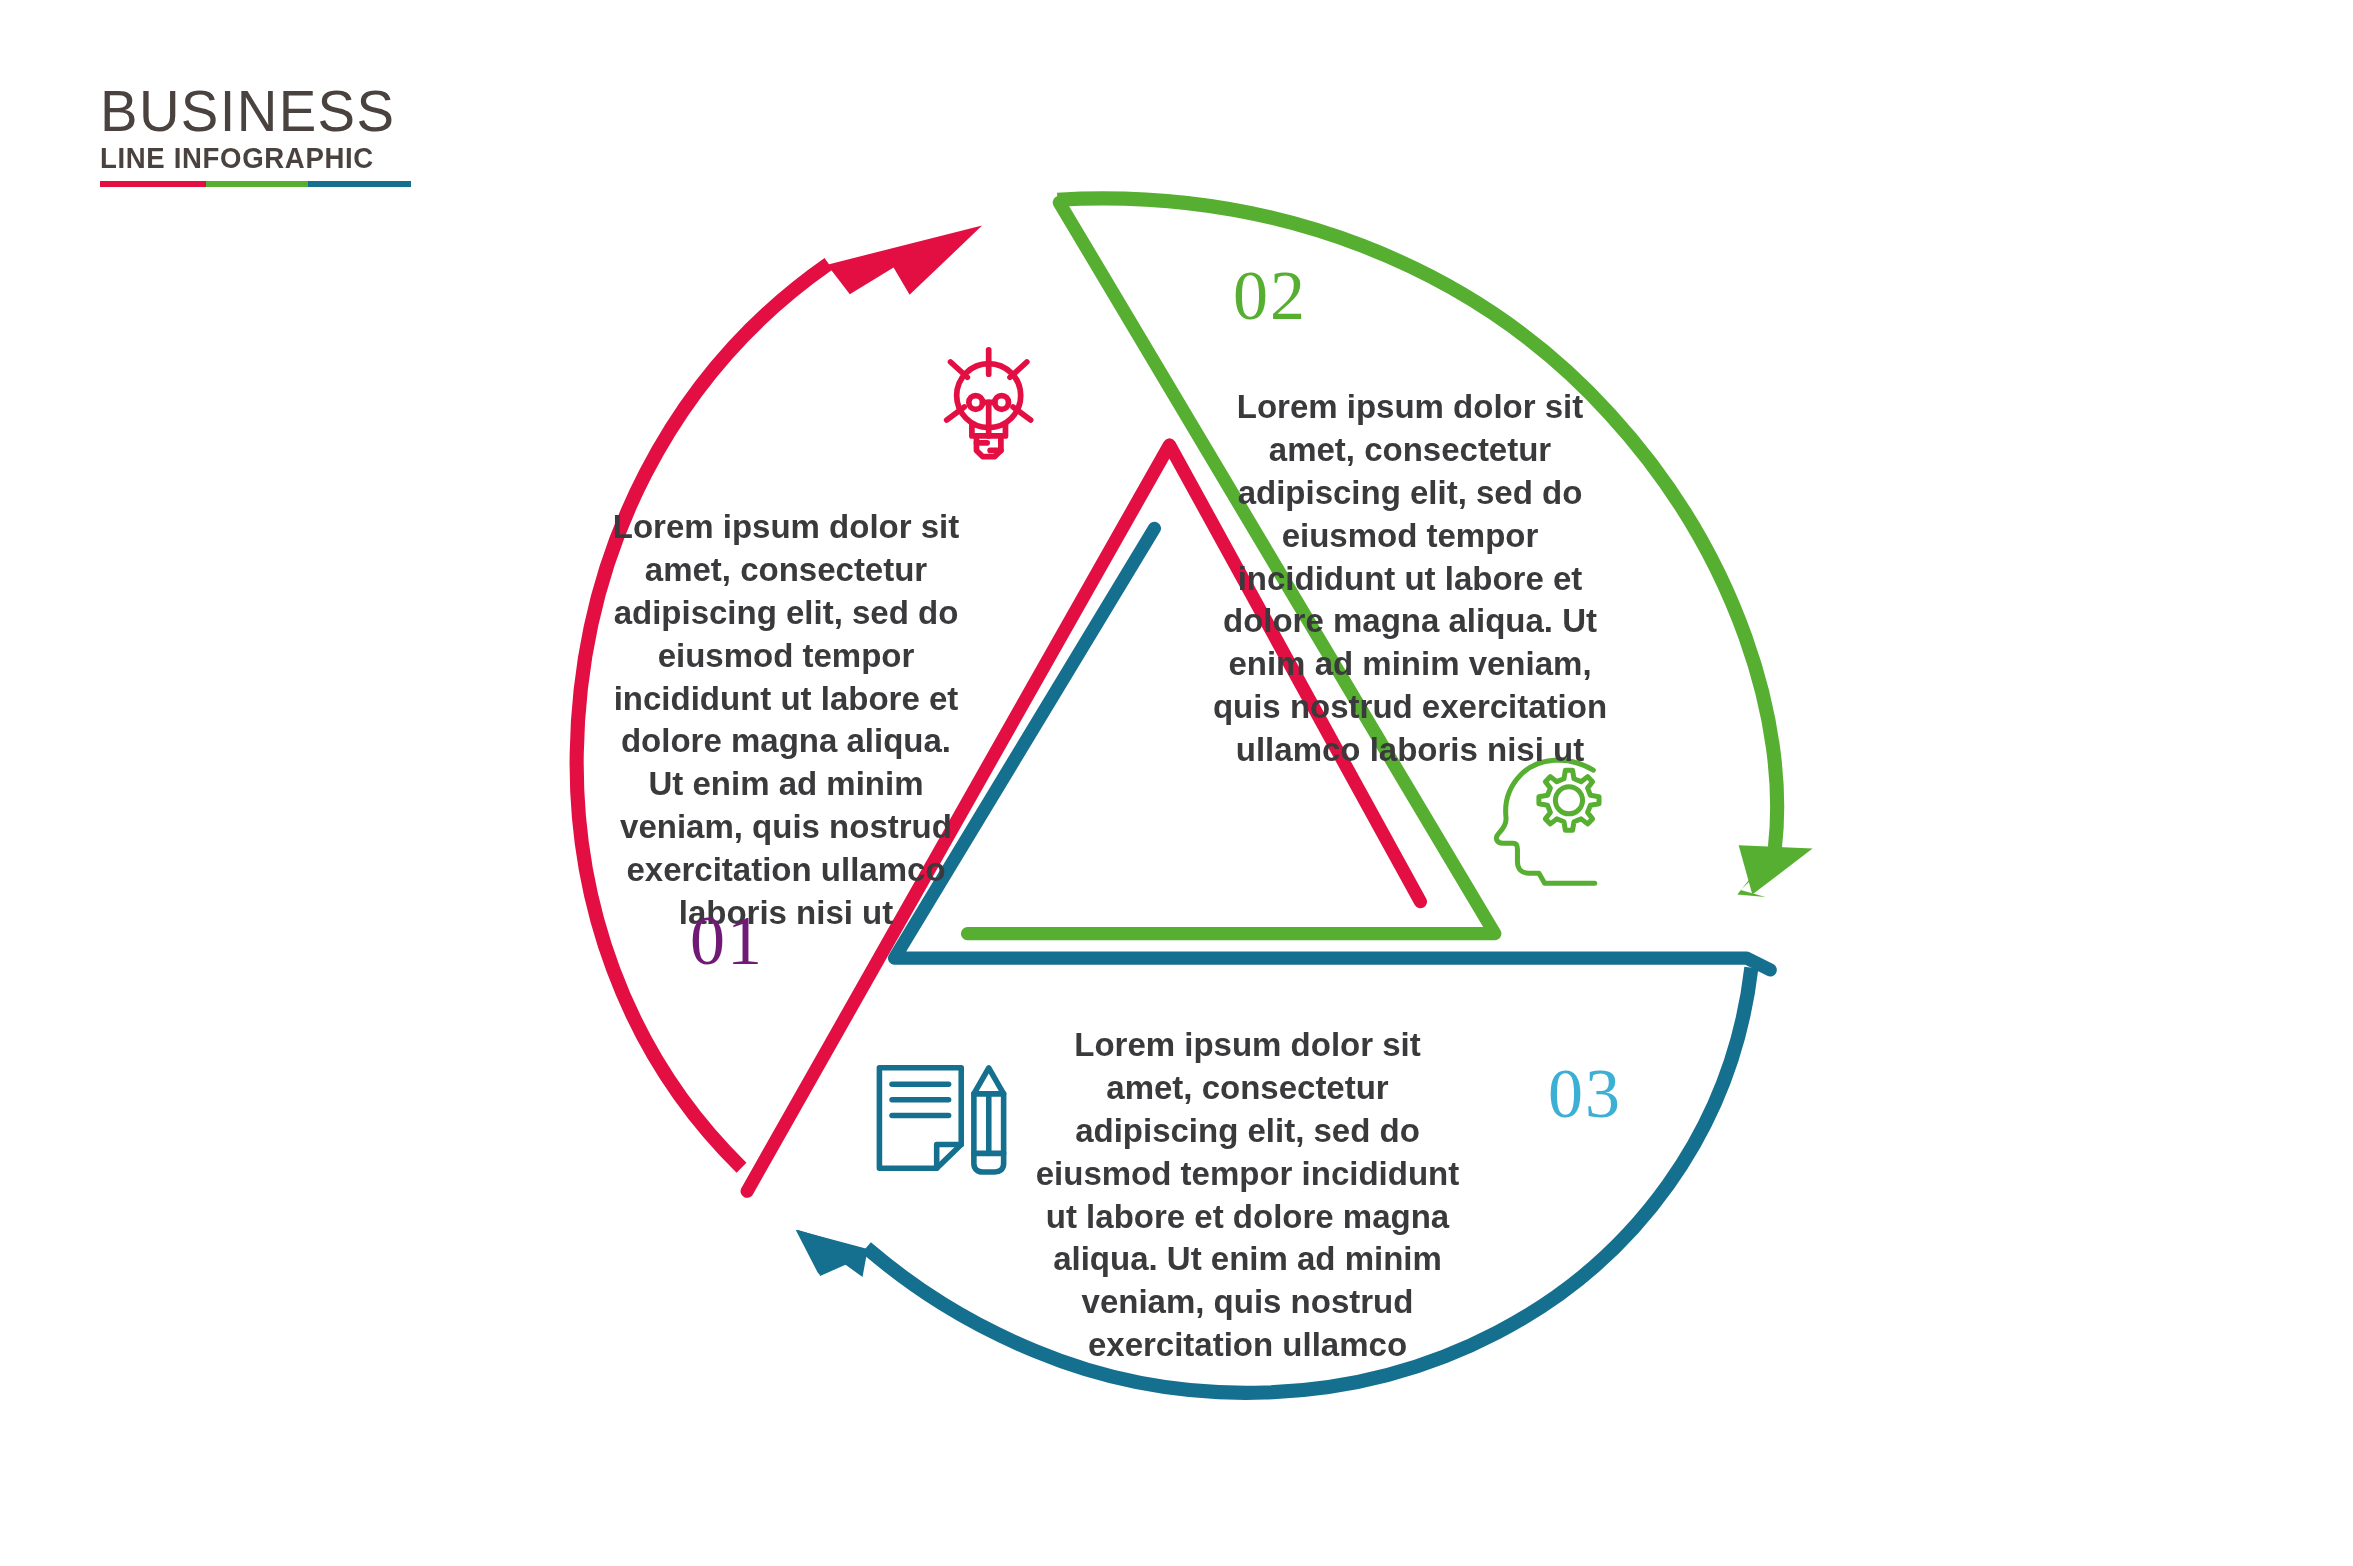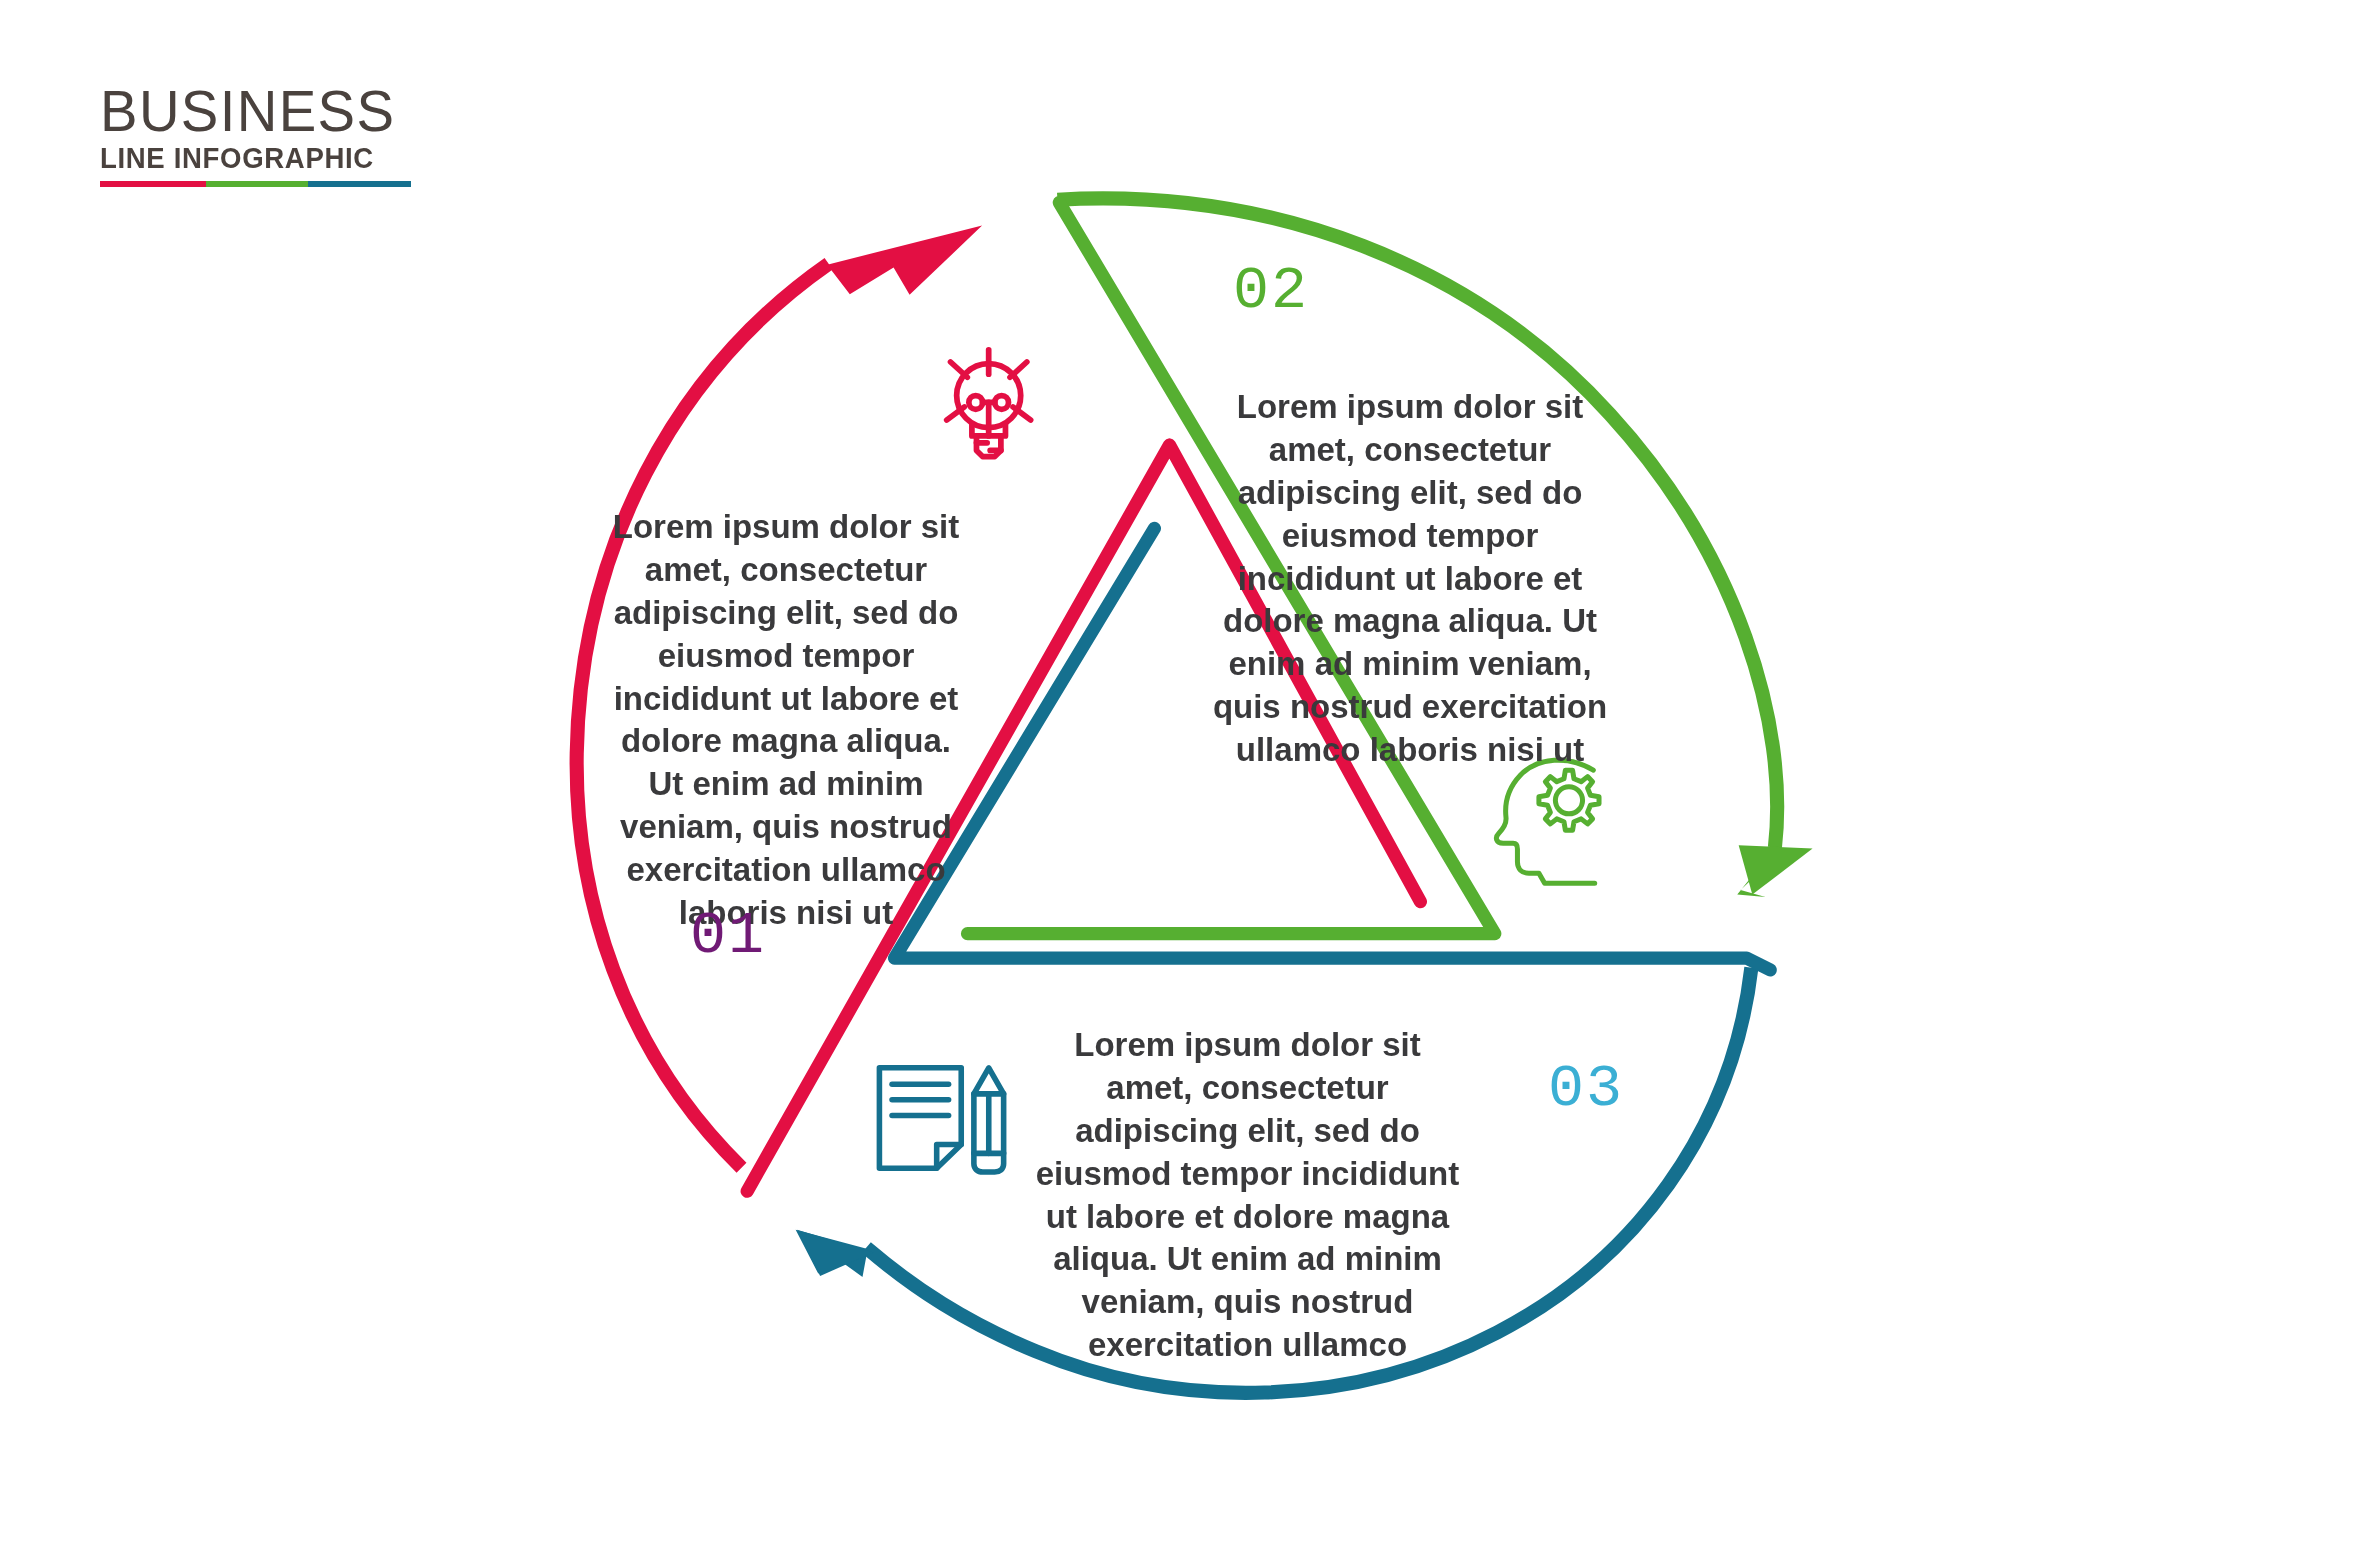--- a/index.html
+++ b/index.html
@@ -96,23 +96,23 @@
     top: 1024px;
     width: 433px;
     text-align: center;
     font-size: 33px;
     line-height: 1.30;
   }
 
   
   .step-num {
     position: absolute;
-    font-family: Liberation Mono, monospace;
+    font-family: Liberation Serif, serif;
     font-weight: 400;
-    font-size: 60px;
+    font-size: 70px;
     letter-spacing: 1.9px;
     line-height: 1;
   }
   #num-01 { left: 690px; top: 906px; }
   #num-02 { left: 1233px; top: 261px; }
   #num-03 { left: 1548px; top: 1059px; }
 </style>
 </head>
 <body>
 

